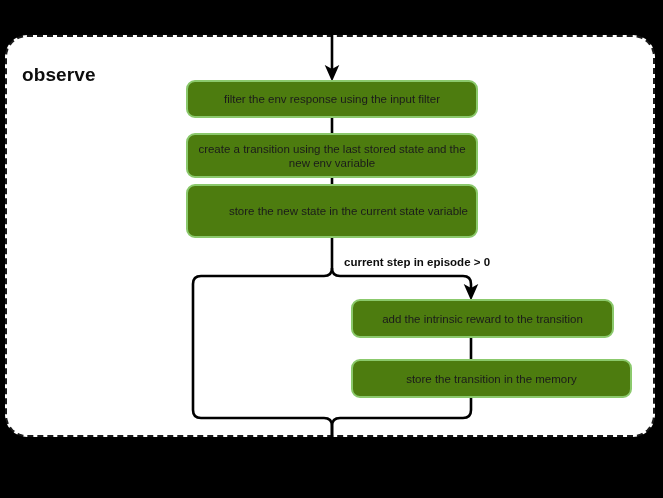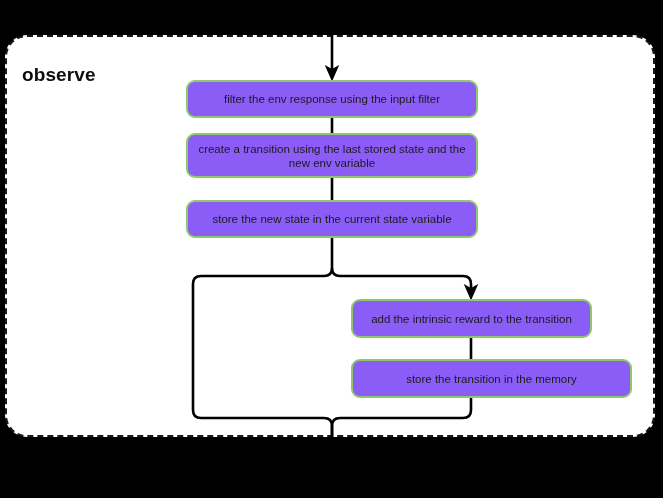--- a/index.html
+++ b/index.html
@@ -55,42 +55,42 @@
     top: 0;
     width: 663px;
     height: 498px;
     pointer-events: none;
   }
 
   
   .node {
     position: absolute;
     box-sizing: border-box;
-    background: #8b5cf6;
+    background: #4d7c0f;
     border: 2.5px solid #8bc96c;
     border-radius: 9px;
     display: flex;
     align-items: center;
     justify-content: center;
     text-align: center;
     color: #1b1b1b;
     font-size: 11.5px;
     line-height: 14px;
     padding: 2px 8px;
   }
 
   .node-label {
     display: block;
     width: 100%;
   }
 
   #node-filter       { left: 186px; top: 80px;  width: 292px; height: 38px; }
   #node-create       { left: 186px; top: 133px; width: 292px; height: 45px; }
-  #node-store-state  { left: 186px; top: 200px; width: 292px; height: 38px; }
-  #node-add-reward   { left: 351px; top: 299px; width: 241px; height: 39px; }
+  #node-store-state  { left: 186px; top: 184px; width: 292px; height: 54px; text-align: right; }
+  #node-add-reward   { left: 351px; top: 299px; width: 263px; height: 39px; }
   #node-store-trans  { left: 351px; top: 359px; width: 281px; height: 39px; }
 
   
   .edge-label {
     position: absolute;
     left: 344px;
     top: 256px;
     font-size: 11.5px;
     font-weight: bold;
     color: #0d0d0d;
@@ -147,14 +147,15 @@
   </div>
 
   <div class="node" id="node-add-reward">
     <span class="node-label">add the intrinsic reward to the transition</span>
   </div>
 
   <div class="node" id="node-store-trans">
     <span class="node-label">store the transition in the memory</span>
   </div>
 
+  <div class="edge-label">current step in episode &gt; 0</div>
 
 </div>
 
 </body></html>

